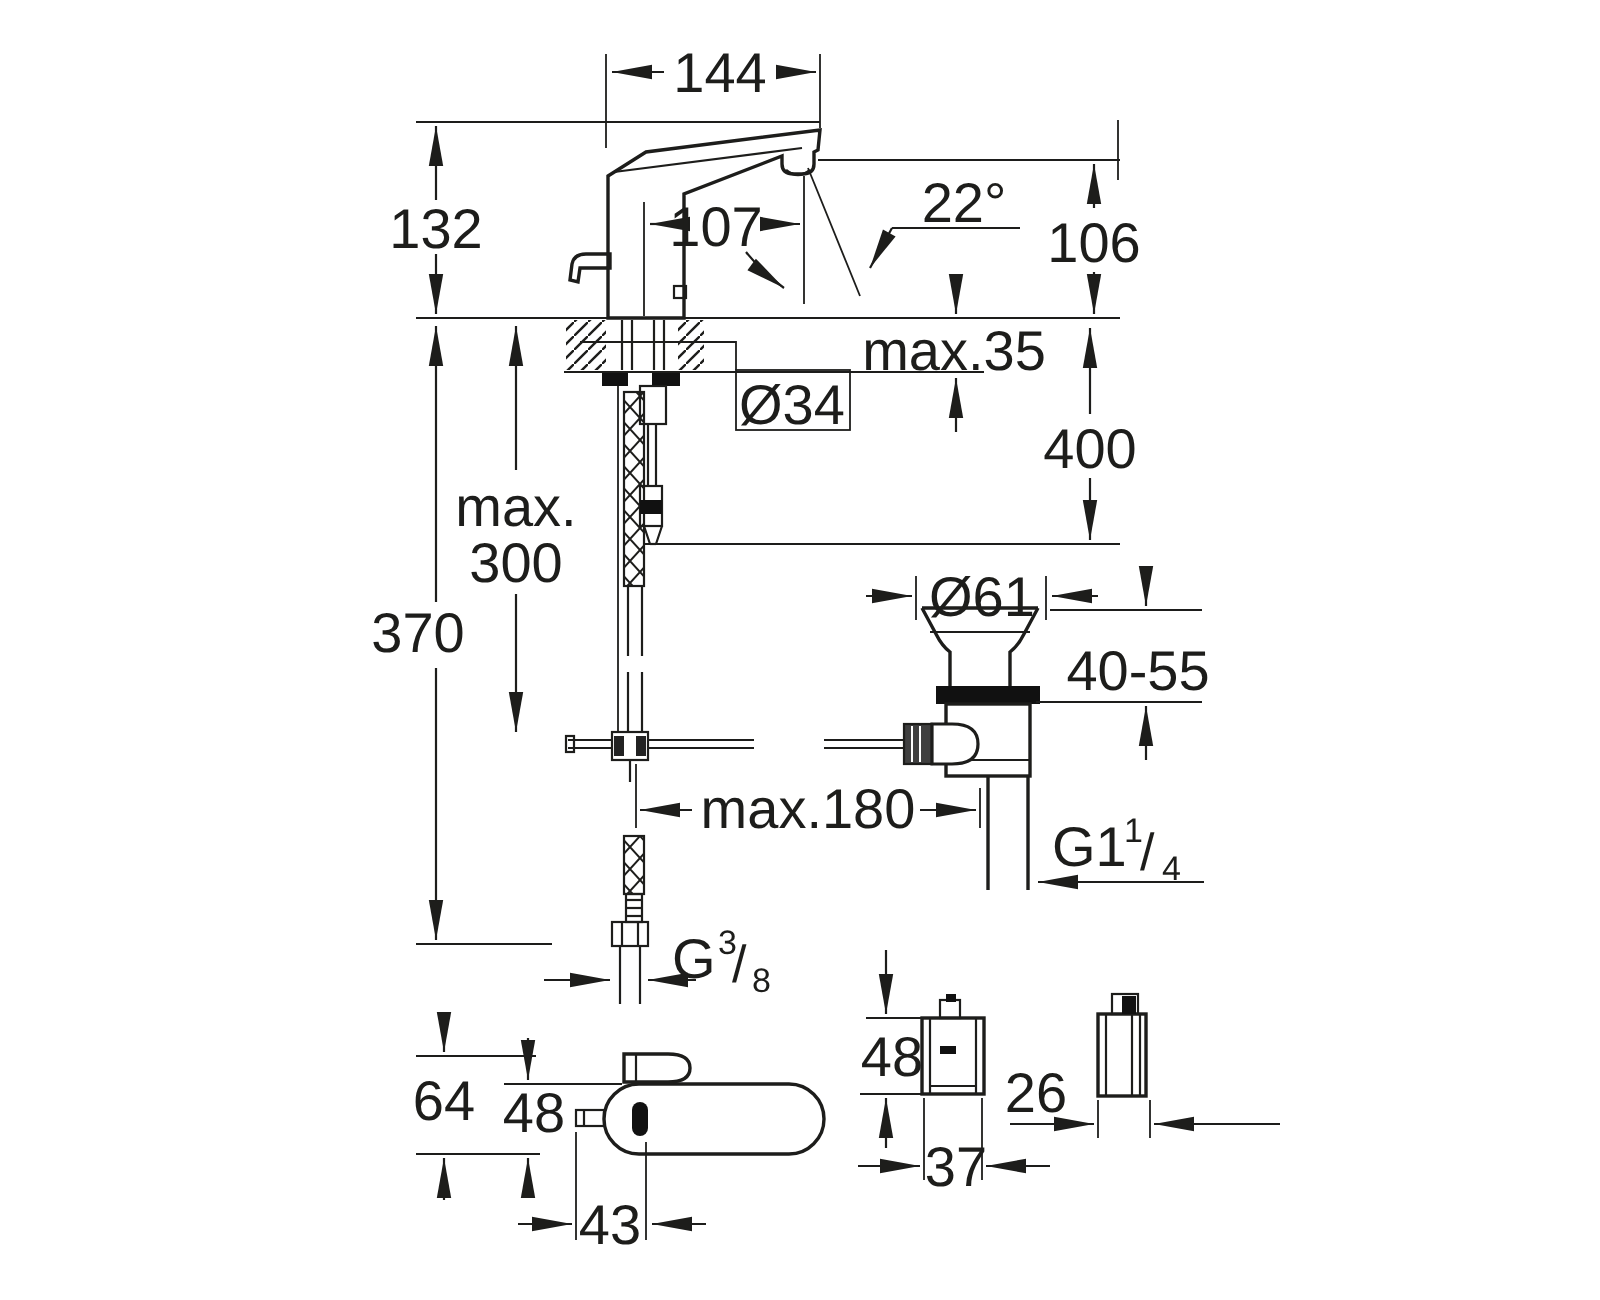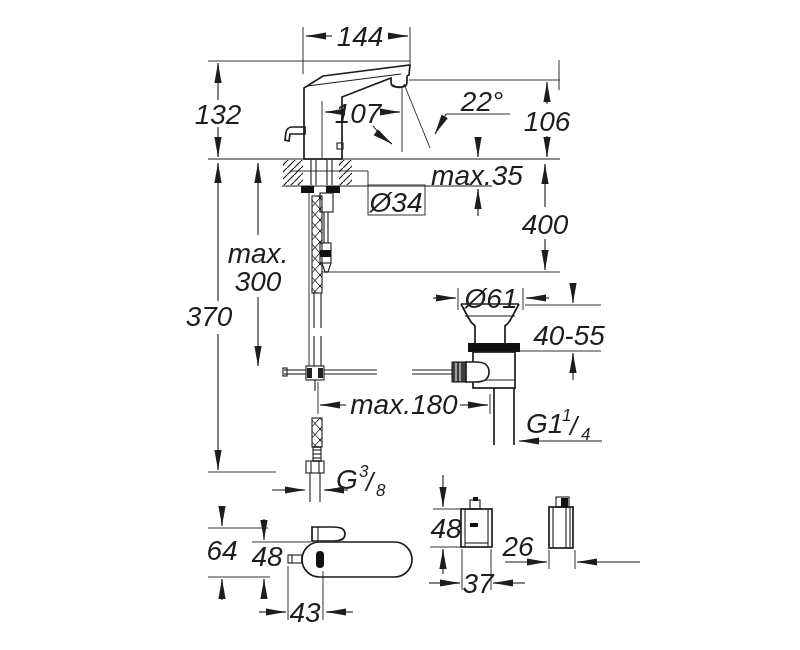--- a/index.html
+++ b/index.html
@@ -1,16 +1,16 @@
 <!DOCTYPE html>
 <html><head>
 <meta charset="utf-8">
 <style>
   html,body{margin:0;padding:0;background:#ffffff;}
-  .stage{position:relative;width:800px;height:650px;background:#ffffff;overflow:hidden;font-style:italic;}
+  .stage{position:relative;width:800px;height:650px;background:#ffffff;overflow:hidden;}
   svg{display:block;}
   .s1{stroke:#1d1d1b;stroke-width:1.1;fill:none;}
   .s2{stroke:#1d1d1b;stroke-width:1.7;fill:none;}
   .s15{stroke:#1d1d1b;stroke-width:1.3;fill:none;}
   .thin{stroke:#1d1d1b;stroke-width:0.9;fill:none;}
   .blk{fill:#111111;stroke:none;}
   .dk{fill:#3f3f3f;stroke:#1d1d1b;stroke-width:1.1;}
   text{font-family:"Liberation Sans","DejaVu Sans",sans-serif;fill:#1d1d1b;}
   .dim{font-size:28px;}
   .mid{text-anchor:middle;}

